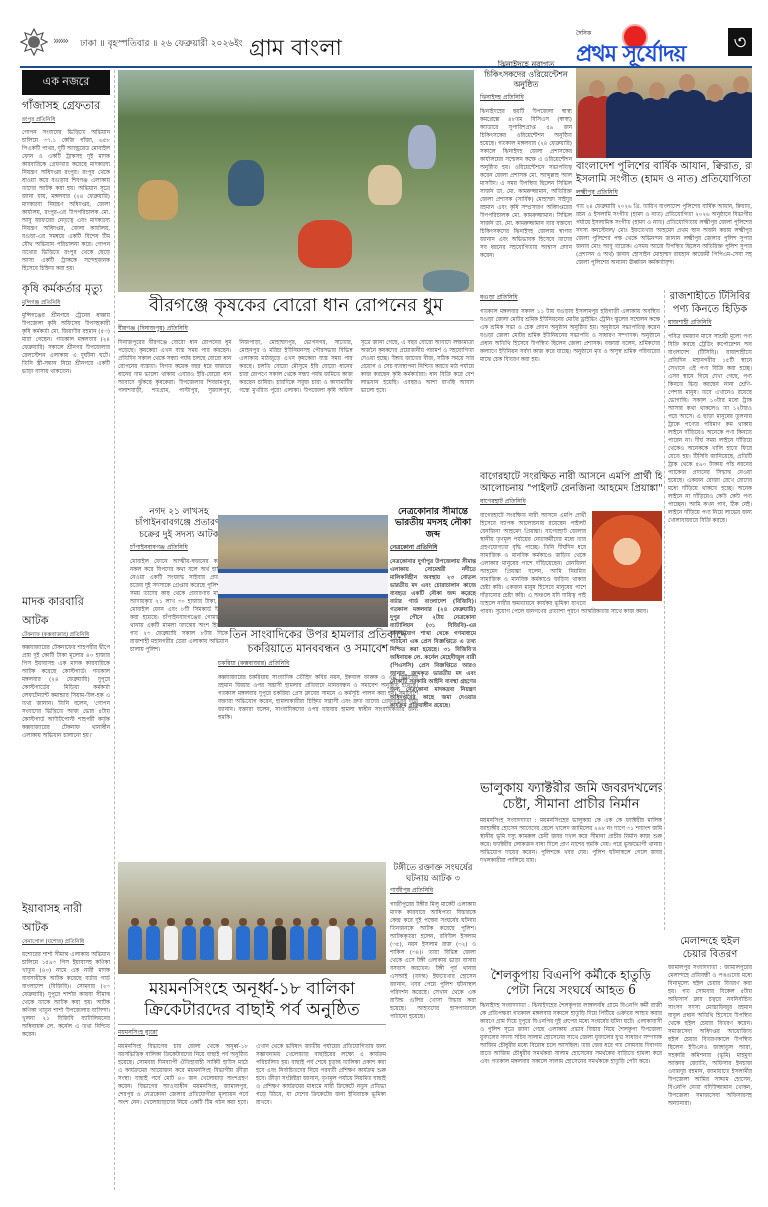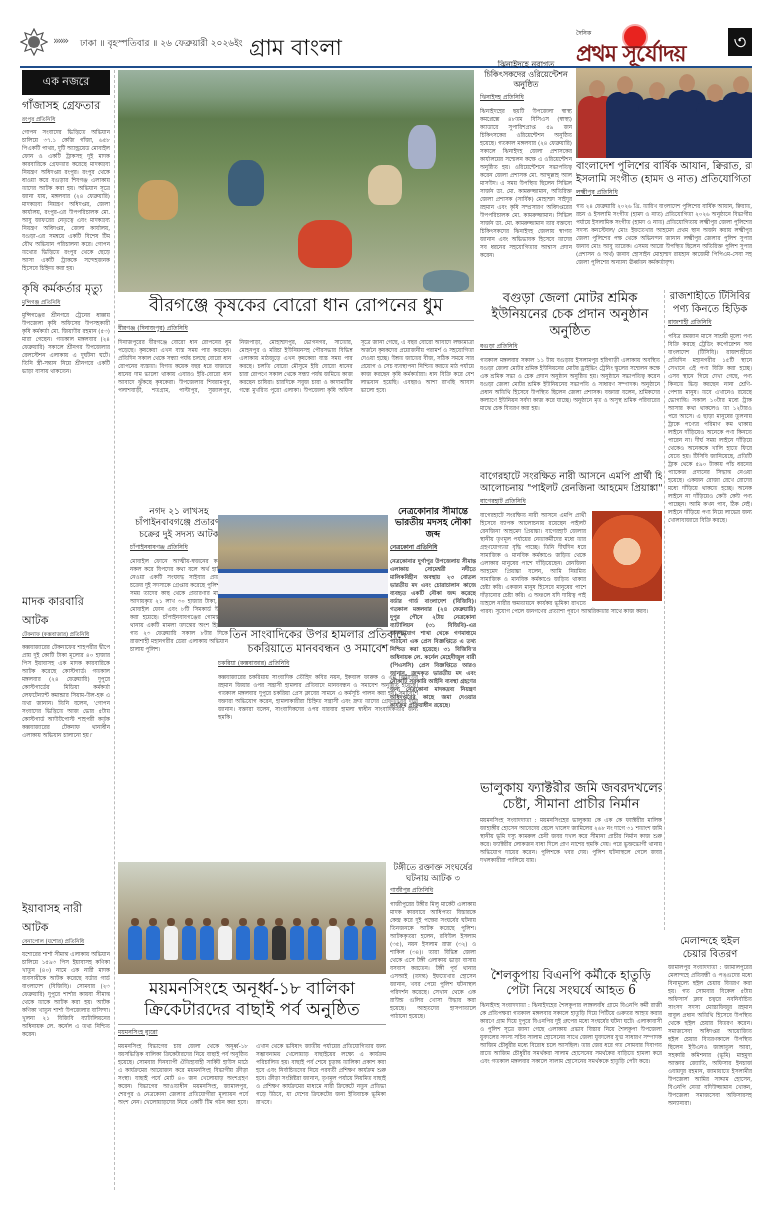--- a/index.html
+++ b/index.html
@@ -6,21 +6,21 @@
   html, body { width: 768px; height: 1207px; background: #ffffff; overflow: hidden; }
   body { font-family: "DejaVu Sans", sans-serif; color: #222; position: relative; }
 
   
   .masthead { position: absolute; left: 20px; top: 28px; width: 728px; height: 38px; }
   .masthead .ornament { position: absolute; left: 0; top: 0; width: 28px; height: 28px; }
   .masthead .arrows { position: absolute; left: 33px; top: 6px; font-size: 11px; color: #555; letter-spacing: -2px; }
   .masthead .dateline { position: absolute; left: 60px; top: 8px; font-size: 9px; color: #333; }
   .masthead .section { position: absolute; left: 222px; top: 2px; font-size: 22px; color: #111; font-family: "DejaVu Serif", serif; margin-left: 7px; }
   .masthead .brand-small { position: absolute; left: 556px; top: 0px; font-size: 6px; color: #333; }
-  .masthead .brand { position: absolute; left: 556px; top: 4px; font-size: 22px; font-weight: bold; color: #7f1d1d; font-family: "DejaVu Serif", serif; letter-spacing: -1px; }
+  .masthead .brand { position: absolute; left: 556px; top: 4px; font-size: 22px; font-weight: bold; color: #1d4ed8; font-family: "DejaVu Serif", serif; letter-spacing: -1px; }
   .masthead .sun { position: absolute; left: 604px; top: -2px; width: 22px; height: 22px; border-radius: 50%; background: #e8231f; box-shadow: 0 0 0 2px #f6a8a6; }
   .masthead .pageno { position: absolute; left: 708px; top: 0; width: 24px; height: 28px; background: #111; color: #fff; font-size: 20px; text-align: center; line-height: 28px; font-family: "DejaVu Serif", serif; }
   .rule { position: absolute; left: 20px; top: 66px; width: 732px; height: 2px; background: #1f4e8c; }
 
   
   .blk { position: absolute; overflow: hidden; }
   .head { font-family: "DejaVu Serif", serif; color: #111; text-align: center; line-height: 1.25; }
   .byline { font-size: 6px; color: #333; text-decoration: underline; margin: 2px 0 4px; }
   .body { font-size: 5.6px; line-height: 8px; color: #444; text-align: justify; }
   .photo { position: absolute; overflow: hidden; }
@@ -119,21 +119,20 @@
   <div class="officer" style="left:146px; height:66px;"></div>
 </div>
 <div class="blk" style="left:576px; top:160px; width:176px; height:128px;">
   <div class="head" style="font-size:10px; white-space:nowrap;">বাংলাদেশ পুলিশের বার্ষিক আযান, ক্বিরাত, রচন ও</div>
   <div class="head" style="font-size:10px; white-space:nowrap;">ইসলামি সংগীত (হামদ ও নাত) প্রতিযোগিতা ২০২৬</div>
   <div class="byline">লক্ষ্মীপুর প্রতিনিধি</div>
   <div class="body">গত ২৪ ফেব্রুয়ারি ২০২৬ খ্রি. তারিখ বাংলাদেশ পুলিশের বার্ষিক আযান, ক্বিরাত, রচন ও ইসলামি সংগীত (হামদ ও নাত) প্রতিযোগিতা ২০২৬ অনুষ্ঠানে বিভাগীয় পর্যায়ে ইসলামিক সংগীত (হামদ ও নাত) প্রতিযোগিতায় লক্ষ্মীপুর জেলা পুলিশের সদস্য কনস্টেবল/ মোঃ ইফতেখার আহমেদ প্রথম স্থান অর্জন করায় লক্ষ্মীপুর জেলা পুলিশের পক্ষ থেকে অভিনন্দন জানান লক্ষ্মীপুর জেলার পুলিশ সুপার জনাব মোঃ আবু তারেক। এসময় আরো উপস্থিত ছিলেন অতিরিক্ত পুলিশ সুপার (প্রশাসন ও অর্থ) জনাব হোসাইন মোহাম্মদ রায়হান কাজেমী পিপিএম-সেবা সহ জেলা পুলিশের অন্যান্য ঊর্ধ্বতন কর্মকর্তাবৃন্দ।</div>
 </div>
 
 <div class="blk" style="left:480px; top:290px; width:180px; height:175px;">
-  <div class="head" style="font-size:13px;">বগুড়া জেলা মোটর শ্রমিক ইউনিয়নের চেক প্রদান অনুষ্ঠান অনুষ্ঠিত</div>
   <div class="byline">বগুড়া প্রতিনিধি</div>
   <div class="body">গতকাল মঙ্গলবার সকাল ১১ টায় বগুড়ার ইসলামপুর হরিগাড়ী এলাকায় অবস্থিত বগুড়া জেলা মোটর শ্রমিক ইউনিয়নের মোটর ড্রাইভিং ট্রেনিং স্কুলের সম্মেলন কক্ষে এক শ্রমিক সভা ও চেক প্রদান অনুষ্ঠান অনুষ্ঠিত হয়। অনুষ্ঠানে সভাপতিত্ব করেন বগুড়া জেলা মোটর শ্রমিক ইউনিয়নের সভাপতি ও সাধারণ সম্পাদক। অনুষ্ঠানে প্রধান অতিথি হিসেবে উপস্থিত ছিলেন জেলা প্রশাসক। বক্তারা বলেন, শ্রমিকদের কল্যাণে ইউনিয়ন সর্বদা কাজ করে যাচ্ছে। অনুষ্ঠানে মৃত ও অসুস্থ শ্রমিক পরিবারের মাঝে চেক বিতরণ করা হয়।</div>
 </div>
 
 <div class="col-rule" style="left:664px; top:290px; height:640px;"></div>
 <div class="blk" style="left:668px; top:290px; width:84px; height:640px;">
   <div class="head" style="font-size:10px;">রাজশাহীতে টিসিবির পণ্য কিনতে হিড়িক</div>
   <div class="byline">রাজশাহী প্রতিনিধি</div>
   <div class="body">পবিত্র রমজান মাসে সাশ্রয়ী মূল্যে পণ্য বিক্রি করছে ট্রেডিং কর্পোরেশন অব বাংলাদেশ (টিসিবি)। রাজশাহীতে প্রতিদিন মহানগরীর ১৫টি স্থানে সেখানে এই পণ্য বিক্রি করা হচ্ছে। এসব স্থানে গিয়ে দেখা গেছে, পণ্য কিনতে ভিড় করছেন নানা শ্রেণি-পেশার মানুষ। তবে এখানেও রয়েছে ভোগান্তি। সকাল ১০টার মধ্যে ট্রাক আসার কথা থাকলেও তা ১২টারও পরে আসে। এ ছাড়া মানুষের তুলনায় ট্রাকে পণ্যের পরিমাণ কম থাকায় লাইনে দাঁড়িয়েও অনেকে পণ্য কিনতে পারেন না। দীর্ঘ সময় লাইনে দাঁড়িয়ে থেকেও অনেককে খালি হাতে ফিরে যেতে হয়। টিসিবি জানিয়েছে, প্রতিটি ট্রাক থেকে ৫৯০ টাকায় পাঁচ ধরনের প্যাকেজ প্রদানের সিদ্ধান্ত নেওয়া হয়েছে। একজন রোজা রেখে রোদের মধ্যে দাঁড়িয়ে থাকতে হচ্ছে। অনেক লাইনে না দাঁড়িয়েও কেউ কেউ পণ্য পাচ্ছেন। আমি কখন পাব, ঠিক নেই। লাইনে দাঁড়িয়ে পণ্য নিয়ে লাভের জন্য খোলাবাজারে বিক্রি করছে।</div>
 </div>

